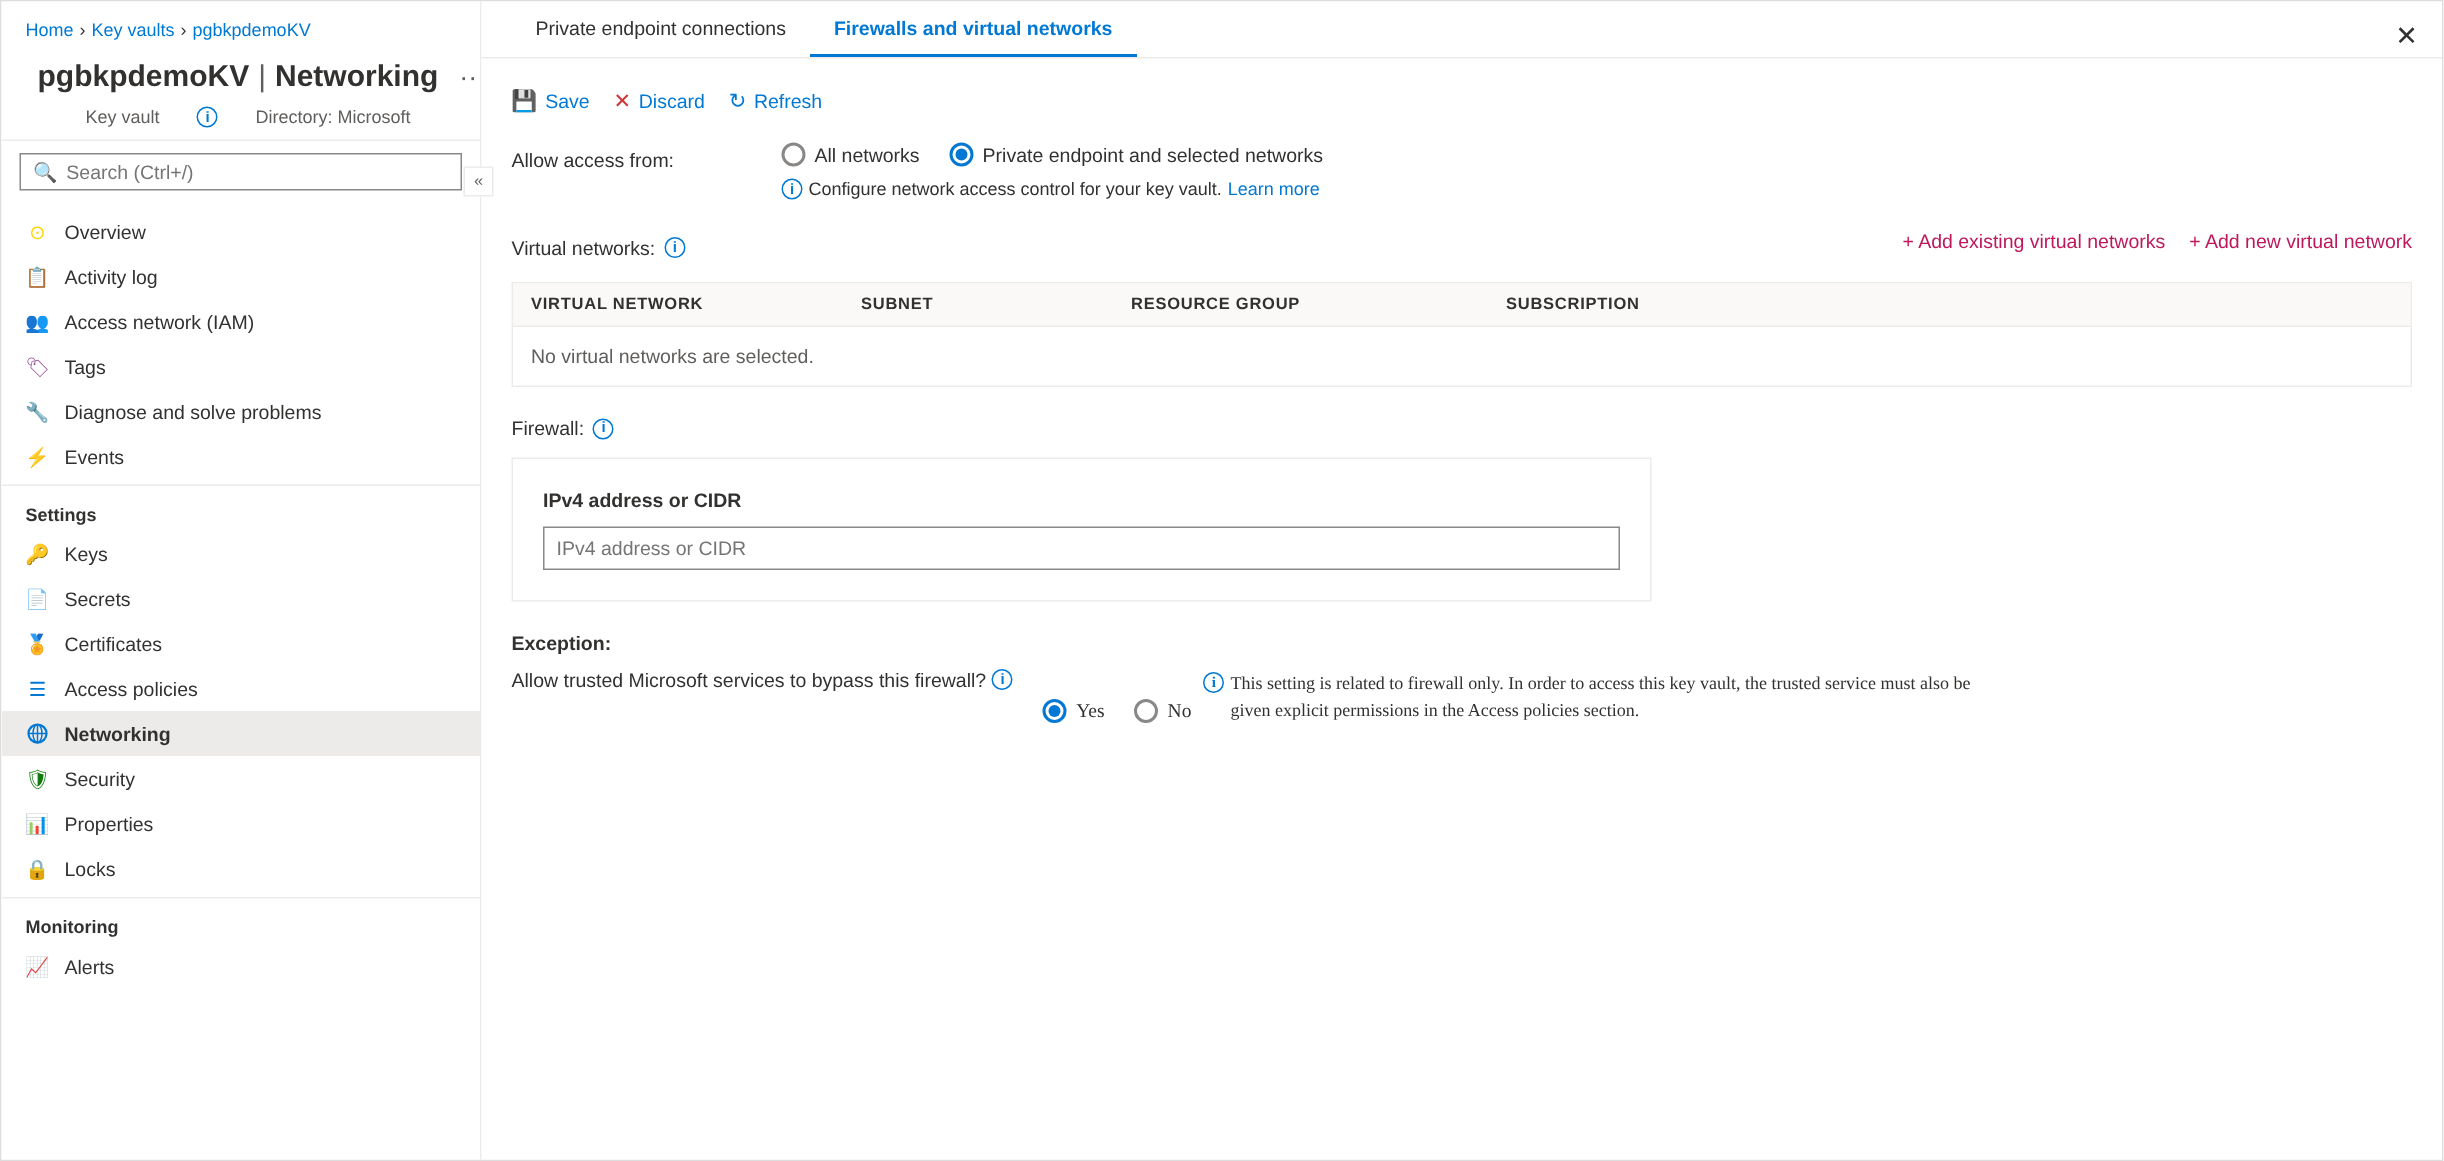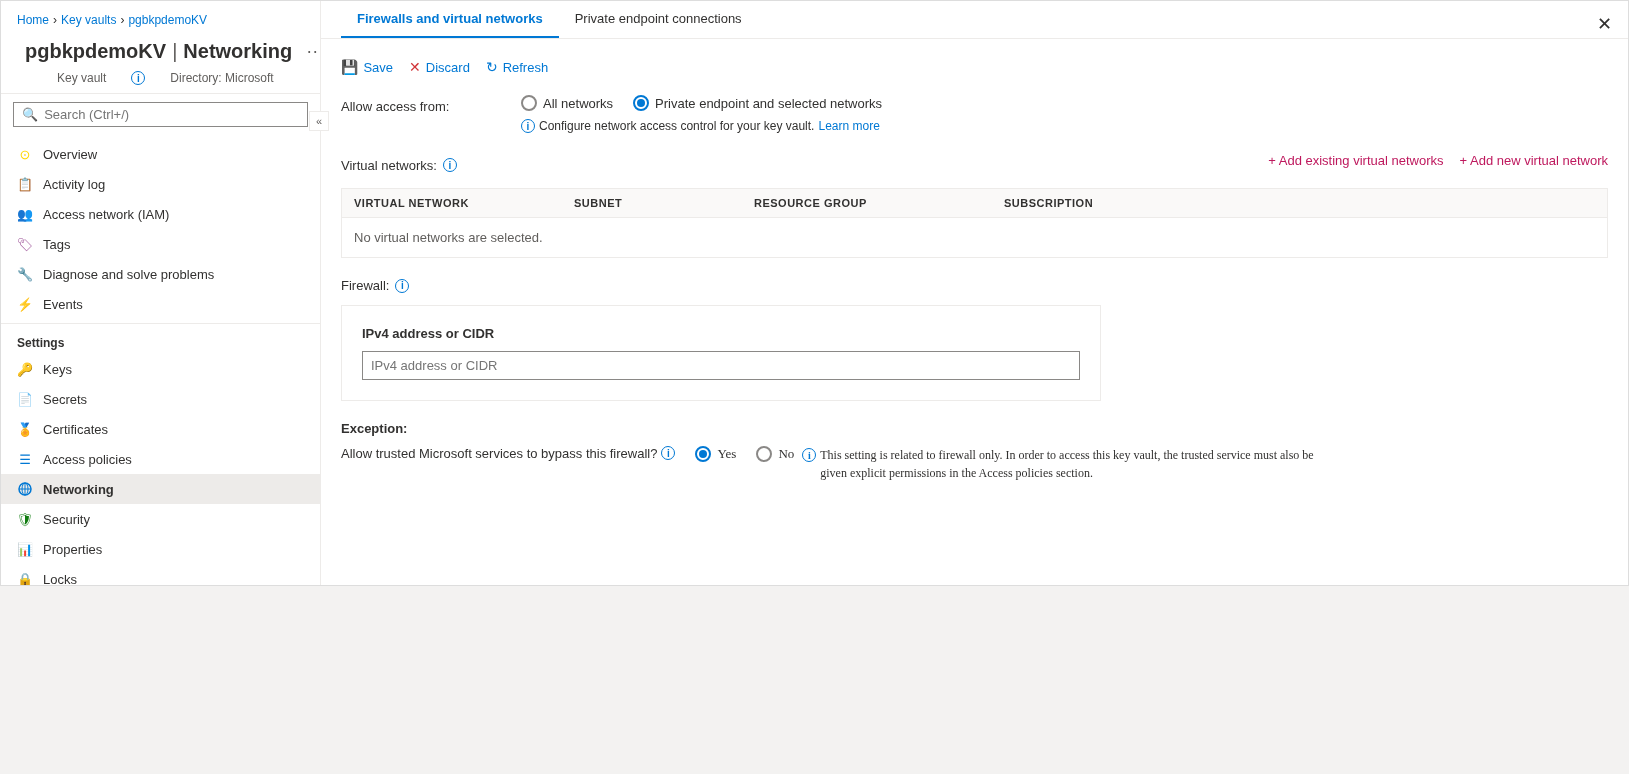--- a/index.html
+++ b/index.html
@@ -1,18 +1,18 @@
 <!DOCTYPE html>
 <html><head>
   <meta charset="utf-8">
   <style>
     * { box-sizing: border-box; margin: 0; padding: 0; }
     body { font-family: 'Segoe UI', Arial, sans-serif; font-size: 13px; color: #323130; background: #f3f2f1; }
 
-    .app-container { display: flex; height: 586px; width: 1629px; background: #fff; border: 1px solid #ddd; position: relative; }
+    .app-container { display: flex; height: 774px; width: 1629px; background: #fff; border: 1px solid #ddd; position: relative; }
 
     
     .sidebar { width: 320px; min-width: 320px; background: #fff; border-right: 1px solid #edebe9; display: flex; flex-direction: column; overflow: hidden; }
 
     .sidebar-header { padding: 12px 16px 8px; border-bottom: 1px solid #edebe9; }
     .breadcrumb { font-size: 12px; color: #0078d4; display: flex; align-items: center; gap: 4px; margin-bottom: 8px; }
     .breadcrumb span { color: #323130; }
     .breadcrumb a { color: #0078d4; text-decoration: none; cursor: pointer; }
 
     .resource-title { display: flex; align-items: center; gap: 8px; margin-bottom: 4px; }
@@ -42,21 +42,21 @@
 
     
     .toolbar { display: flex; align-items: center; gap: 16px; margin-bottom: 20px; }
     .toolbar-btn { display: flex; align-items: center; gap: 5px; cursor: pointer; color: #0078d4; font-size: 13px; background: none; border: none; padding: 0; }
 
     
     .form-row { display: flex; align-items: flex-start; gap: 20px; margin-bottom: 20px; }
     .form-label { min-width: 160px; font-size: 13px; color: #323130; padding-top: 4px; }
     .form-controls { display: flex; flex-direction: column; gap: 8px; }
 
-    .radio-row { display: flex; align-items: flex-start; gap: 20px; }
+    .radio-row { display: flex; align-items: flex-end; gap: 20px; }
     .radio-option { display: flex; align-items: center; gap: 6px; cursor: pointer; }
     .radio-circle { width: 16px; height: 16px; border-radius: 50%; border: 2px solid #8a8886; display: flex; align-items: center; justify-content: center; flex-shrink: 0; }
     .radio-circle.selected { border-color: #0078d4; }
     .radio-circle.selected::after { content: ''; width: 8px; height: 8px; border-radius: 50%; background: #0078d4; }
     .info-text { font-size: 12px; color: #323130; display: flex; align-items: center; gap: 4px; }
     .learn-more { color: #0078d4; cursor: pointer; text-decoration: none; }
 
     
     .section-with-info { display: flex; align-items: flex-start; gap: 6px; }
     .vnet-actions { display: flex; gap: 16px; margin-bottom: 10px; }
@@ -207,22 +207,22 @@
       <div class="nav-item">
         <span class="nav-icon" style="color:#107c10;">📈</span>
         <span>Alerts</span>
       </div>
     </div>
   </div>
 
   <div class="main-content">
 
     <div class="tabs">
+      <div class="tab">Private endpoint connections</div>
       <div class="tab active">Firewalls and virtual networks</div>
-      <div class="tab">Private endpoint connections</div>
     </div>
 
     <div class="content-area">
 
       <div class="toolbar">
         <button class="toolbar-btn">
           <span style="font-size:14px;">💾</span>
           <span>Save</span>
         </button>
         <button class="toolbar-btn">

